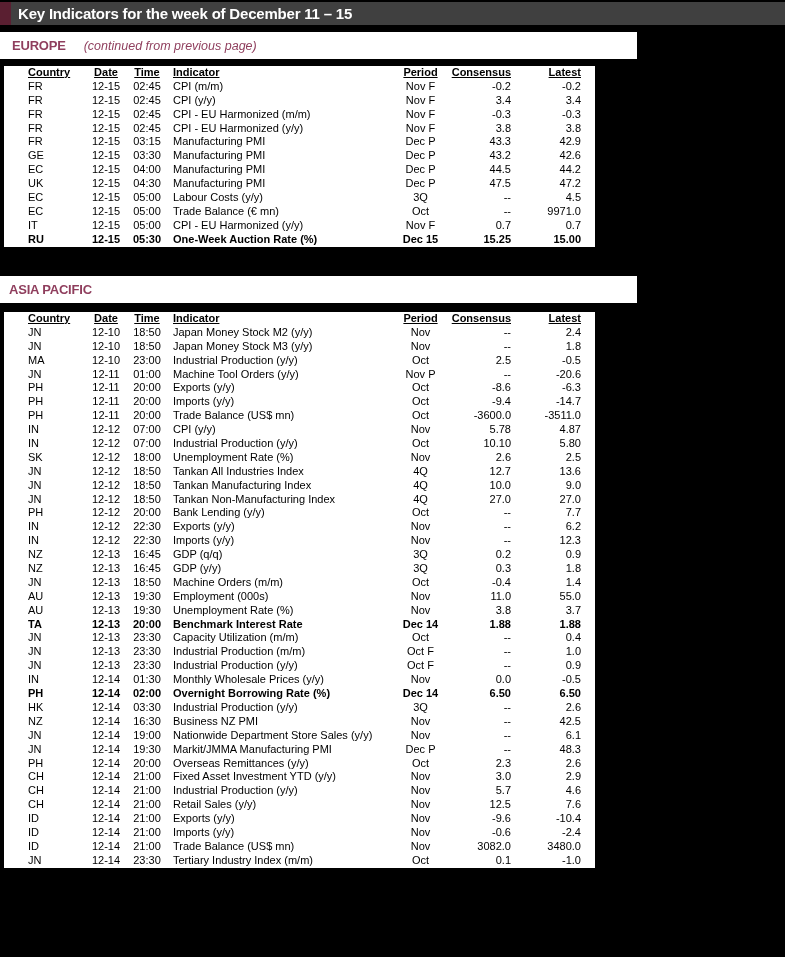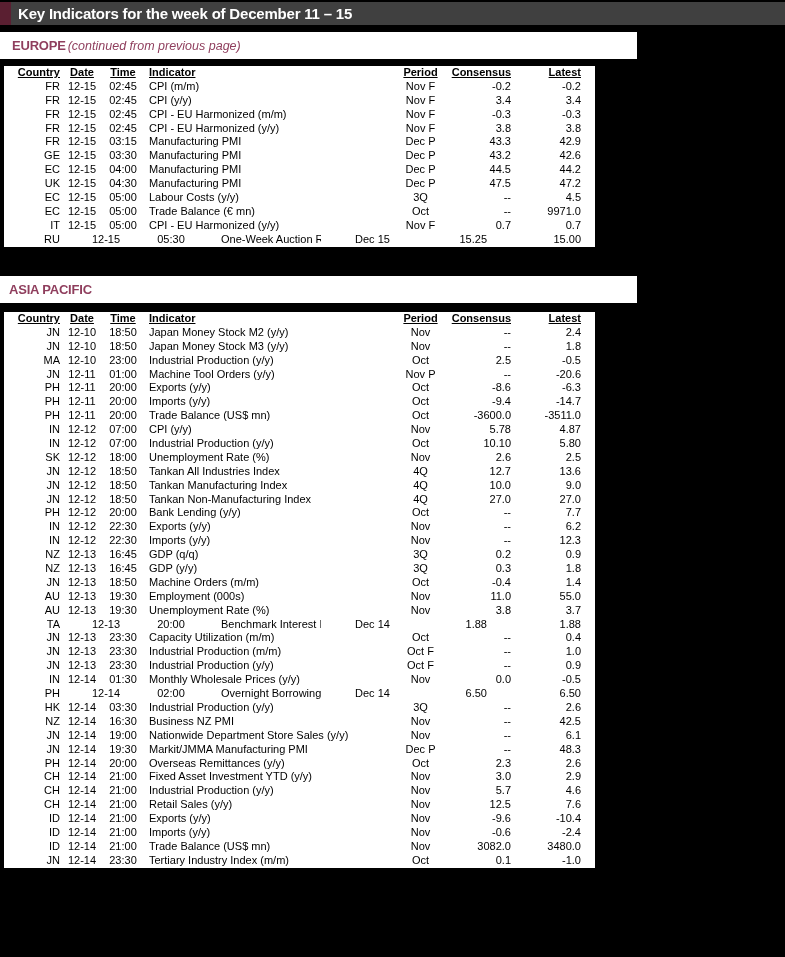--- a/index.html
+++ b/index.html
@@ -18,34 +18,34 @@
     letter-spacing:-0.2px;white-space:nowrap;
   }
   
   .band{
     position:absolute;left:0;width:637px;height:27px;background:#fff;
     display:flex;align-items:center;padding-left:9px;box-sizing:border-box;
   }
   .band-europe{top:32px;padding-left:12px;}
   .band-asia{top:276px;}
   .band-title{color:#8F3E5D;font-weight:bold;font-size:13px;letter-spacing:-0.2px;}
-  .band-subtitle{color:#8F3E5D;font-style:italic;font-size:12.5px;margin-left:2px;}
+  .band-subtitle{color:#8F3E5D;font-style:italic;font-size:12.5px;margin-left:18px;}
   
   .data-table{
     position:absolute;left:2px;width:595px;box-sizing:border-box;
     border:2px solid #000;background:#fff;color:#000;
   }
   .table-europe{top:64px;}
   .table-asia{top:310px;}
   .t-row{display:flex;height:13.9px;line-height:13.9px;font-size:11px;white-space:nowrap;}
-  .t-row.bold{font-weight:normal;gap:24px;}
+  .t-row.bold{font-weight:bold;}
   .t-row.header{font-weight:bold;}
   .t-row.header .hd{text-decoration:underline;}
   .cell{overflow:hidden;}
-  .col-country{width:56px;text-align:right;flex:0 0 auto;}
+  .col-country{width:56px;text-align:left;flex:0 0 auto;margin-left:24px;}
   .col-date{width:44px;text-align:center;flex:0 0 auto;}
   .col-time{width:38px;text-align:center;flex:0 0 auto;}
   .col-indicator{flex:1 1 auto;text-align:left;padding-left:7px;}
   .col-period{width:55px;text-align:center;flex:0 0 auto;}
   .col-consensus{width:75px;text-align:right;padding-right:12px;box-sizing:border-box;flex:0 0 auto;}
   .col-latest{width:72px;text-align:right;padding-right:14px;box-sizing:border-box;flex:0 0 auto;}
 </style>
 </head>
 <body>
 

